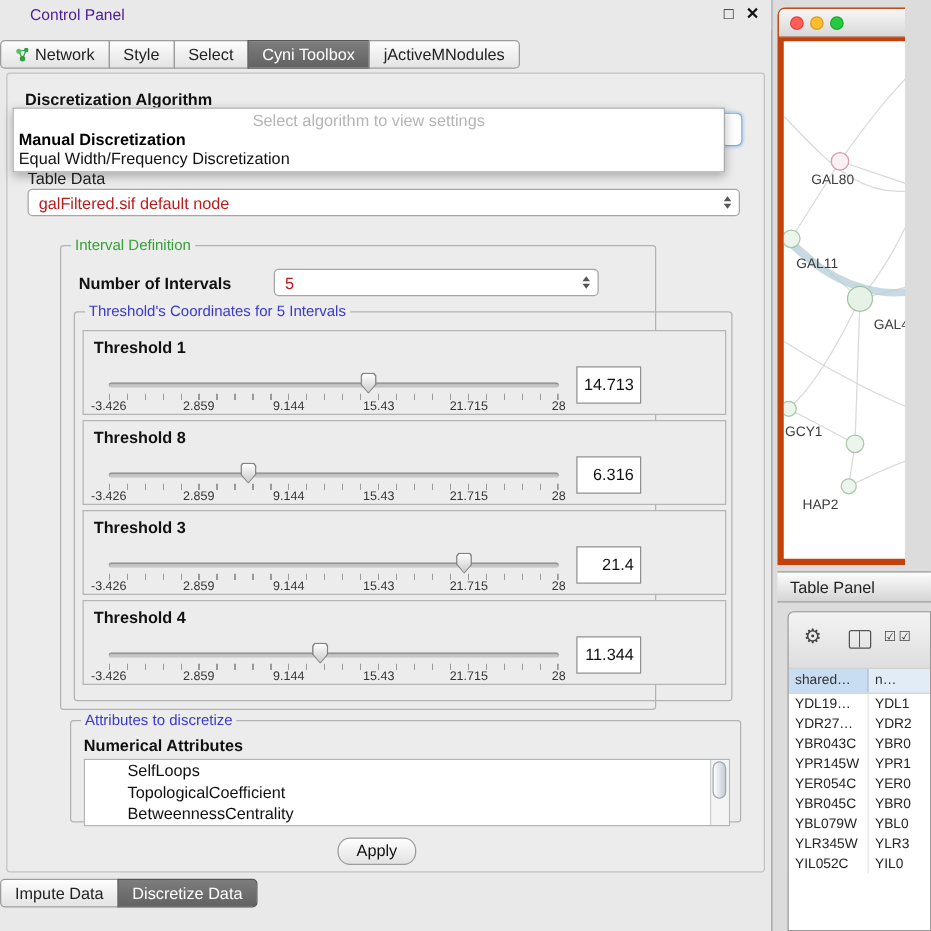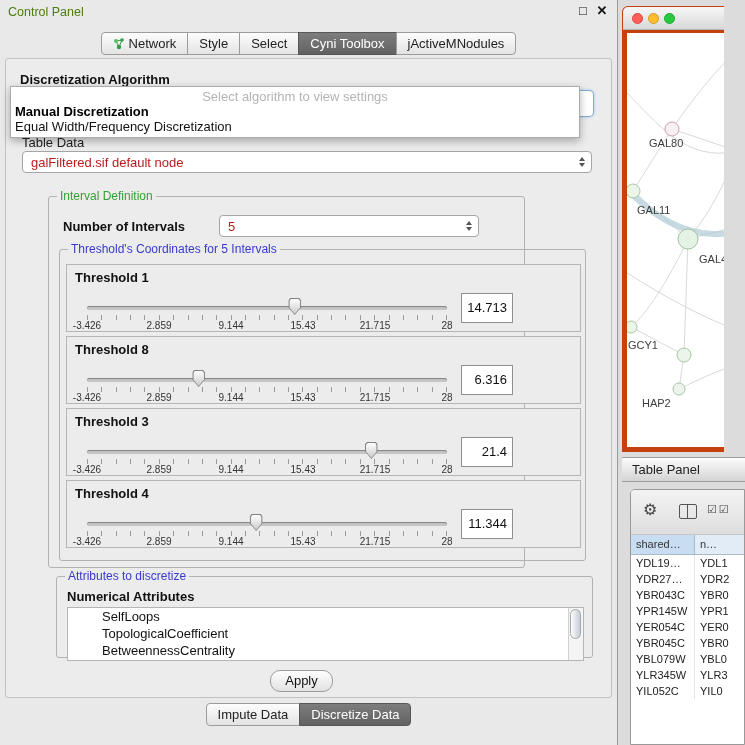--- a/index.html
+++ b/index.html
@@ -1,27 +1,27 @@
 <!DOCTYPE html>
 <html><head>
 <meta charset="utf-8">
 <style>
   html,body{margin:0;padding:0;}
   .screen{position:relative;width:745px;height:745px;background:#dcdcdc;font-family:"Liberation Sans",sans-serif;overflow:hidden;}
 
   
   .control-panel{position:absolute;left:0;top:0;width:618px;height:745px;background:#e9e9e9;border-right:1px solid #9a9a9a;box-sizing:border-box;}
   .cp-titlebar{position:absolute;left:0;top:0;right:0;height:24px;background:#e9e9e9;}
-  .cp-title{position:absolute;left:8px;top:0;line-height:24px;font-size:12.5px;color:#4d7c0f;}
+  .cp-title{position:absolute;left:24px;top:0;line-height:24px;font-size:12.5px;color:#4c1d95;}
   .cp-btn{position:absolute;top:3px;width:16px;height:16px;line-height:16px;text-align:center;font-size:13px;color:#111;cursor:default;}
   .cp-btn.min{right:26px;}
   .cp-btn.close{right:7px;font-weight:bold;}
 
   
-  .tabrow{position:absolute;left:0;right:0;display:flex;justify-content:center;}
+  .tabrow{position:absolute;left:0;right:0;display:flex;}
   .tabrow.top{top:32px;}
   .tabrow.bottom{top:703px;}
   .tab{height:21px;line-height:21px;padding:0 11px;font-size:13px;color:#222;background:linear-gradient(#fdfdfd,#e3e3e3);border:1px solid #9c9c9c;margin-left:-1px;white-space:nowrap;display:flex;align-items:center;gap:4px;}
   .tab:first-child{border-radius:4px 0 0 4px;margin-left:0;}
   .tab:last-child{border-radius:0 4px 4px 0;}
   .tab.selected{background:linear-gradient(#7d7d7d,#626262);color:#fff;border-color:#565656;}
 
   .content{position:absolute;left:5px;right:5px;top:58px;bottom:47px;background:#ececec;border:1px solid #c2c2c2;border-radius:3px;}
 
   .algo-label{position:absolute;left:20px;top:72px;font-size:13px;font-weight:bold;color:#111;}

